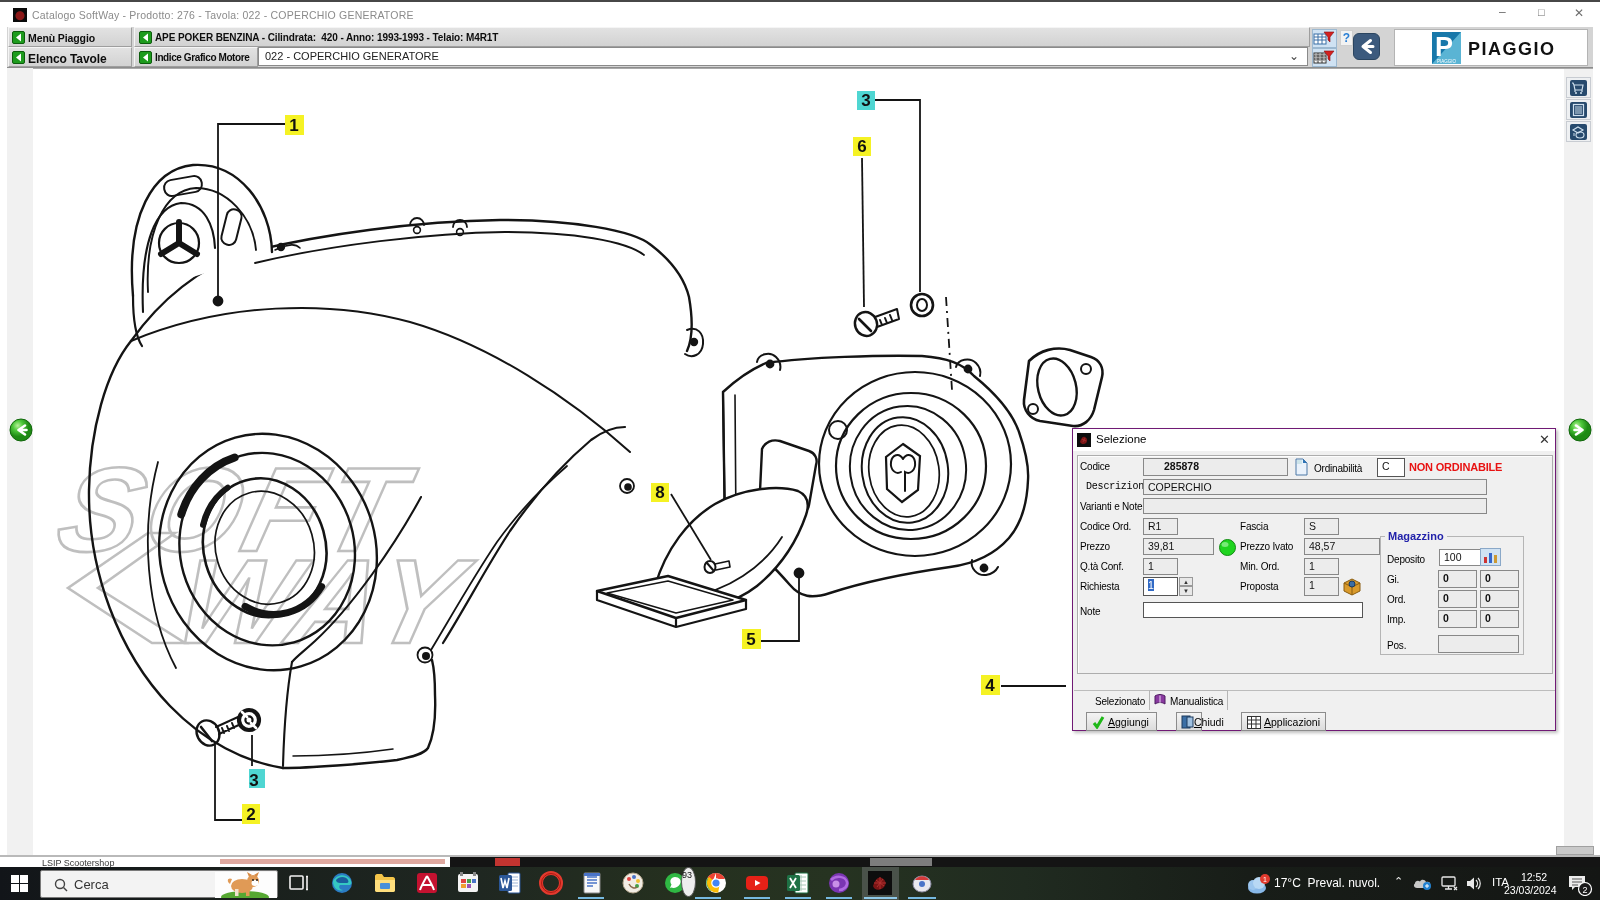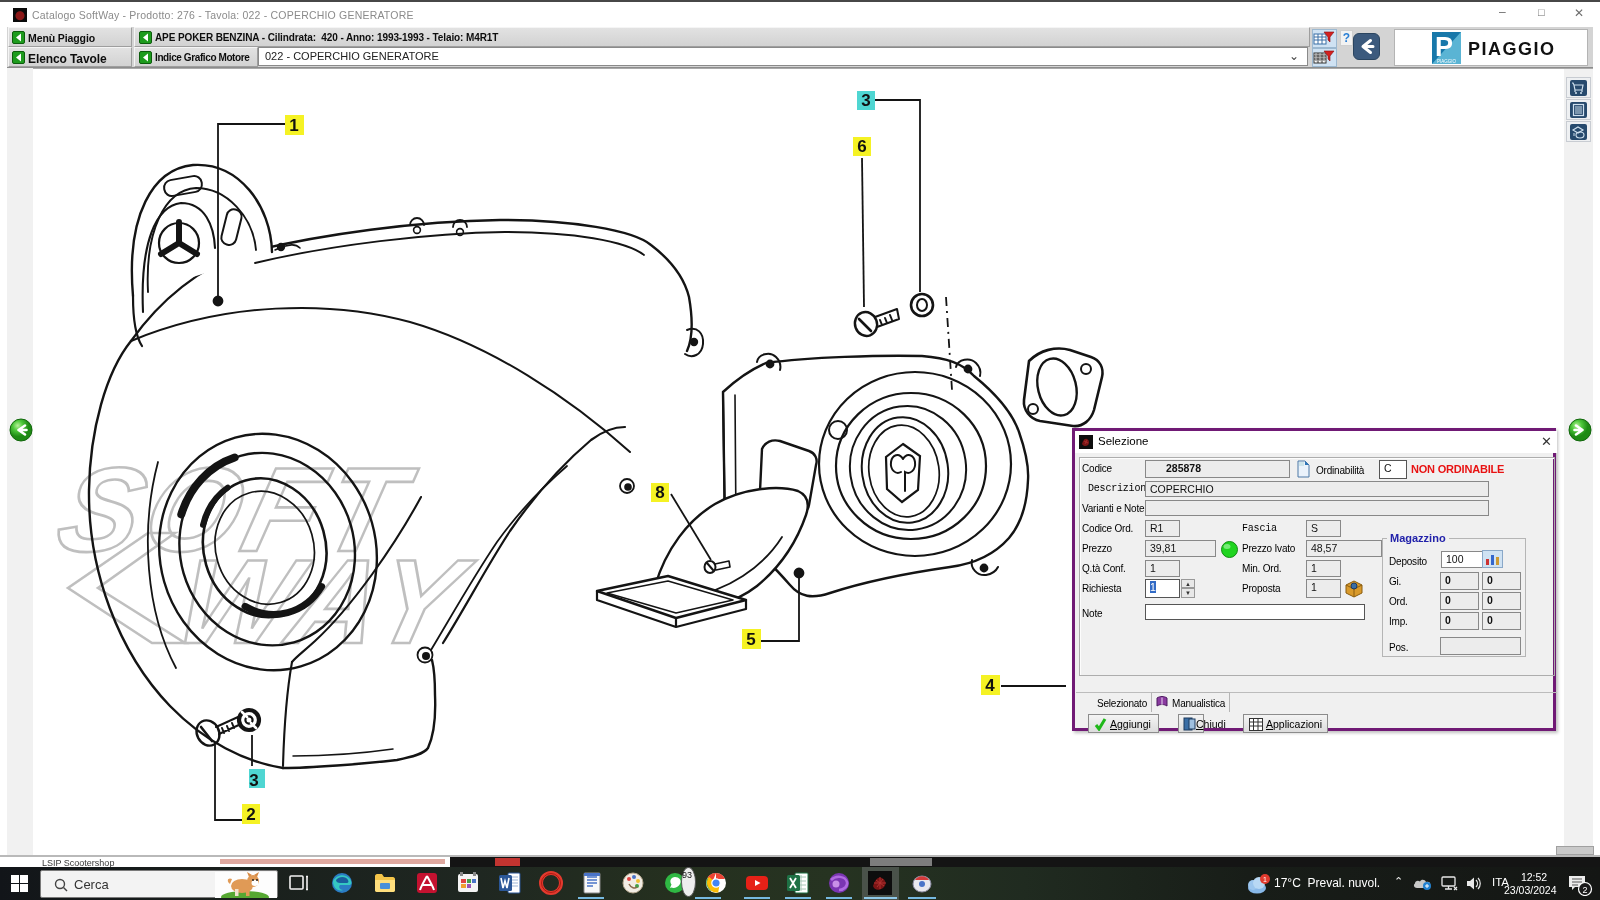--- a/index.html
+++ b/index.html
@@ -26,21 +26,21 @@
 #logobox { left:1387px; top:2px; width:194px; height:37px; background:#fff; border:1px solid #b4b4b4; }
 #plogo { left:37px; top:2px; width:29px; height:32px; }
 #logotext { left:73px; top:9px; font-size:18px; font-weight:bold; letter-spacing:1.5px; color:#111; }
 
 #leftgutter { left:7px; top:68px; width:26px; height:789px; background:#f1f1f1; }
 #canvas { left:33px; top:68px; width:1531px; height:789px; background:#ffffff; border-top:1px solid #aaa; }
 #rightcol { left:1564px; top:68px; width:29px; height:789px; background:#f1f1f1; border-top:1px solid #aaa; }
 .sqbtn { position:absolute; left:2px; width:25px; height:21px; background:#eef0f2; border:1px solid #c8ccd2; }
 .sqbtn .inner { position:absolute; left:3px; top:2px; width:17px; height:16px; background:#274a6d; border-radius:2px; }
 
-#dlg { left:1072px; top:428px; width:484px; height:303px; background:#f0f0f0; border:3px solid #701a75; box-shadow:2px 2px 3px rgba(0,0,0,0.25); font-size:10.5px; color:#000; }
+#dlg { left:1072px; top:428px; width:484px; height:303px; background:#f0f0f0; border:1px solid #701a75; box-shadow:2px 2px 3px rgba(0,0,0,0.25); font-size:10.5px; color:#000; }
 #dlgtitle { left:0; top:0; width:482px; height:22px; background:#fff; }
 #dlgicon { left:4px; top:4px; width:14px; height:14px; background:#0a0a0a; }
 #dlgname { left:23px; top:4px; font-size:11.5px; color:#000; }
 #dlgx { left:466px; top:3px; font-size:13px; color:#333; }
 #dlggroup { left:4px; top:26px; width:476px; height:219px; border:1px solid #adadad; box-shadow:inset 1px 1px 0 #fdfdfd; }
 .lab { position:absolute; font-size:10px; letter-spacing:-0.2px; color:#000; white-space:nowrap; }
 .fld { position:absolute; background:#ececec; border:1px solid #888; font-size:10.5px; color:#111; padding:1px 0 0 4px; white-space:nowrap; overflow:hidden; }
 .fldw { background:#fff; }
 #magbox { left:307px; top:107px; width:144px; height:119px; border:1px solid #b5b5b5; }
 #maglab { left:312px; top:101px; color:#2222aa; font-weight:bold; background:#f0f0f0; padding:0 3px; }
@@ -334,21 +334,21 @@
         </svg></div>
     <div class="lab" style="left:241px; top:34px;text-align:right;">Ordinabilità</div>
     <div class="fld fldw" style="left:304px; top:29px; width:28px; height:19px; border-color:#555;">C</div>
     <div class="lab" style="left:336px; top:32px; color:#e81212; font-weight:bold; font-size:11px;">NON ORDINABILE</div>
     <div class="lab" style="left:13px; top:52px;font-family:Liberation Mono, monospace;">Descrizione</div>
     <div class="fld" style="left:70px; top:50px; width:344px; height:16px;">COPERCHIO</div>
     <div class="lab" style="left:7px; top:72px;">Varianti e Note</div>
     <div class="fld" style="left:70px; top:69px; width:344px; height:16px;"></div>
     <div class="lab" style="left:7px; top:92px;">Codice Ord.</div>
     <div class="fld" style="left:70px; top:89px; width:35px; height:17px;">R1</div>
-    <div class="lab" style="left:167px; top:92px;font-family:Liberation Mono, monospace;">Fascia</div>
+    <div class="lab" style="left:167px; top:92px;">Fascia</div>
     <div class="fld" style="left:231px; top:89px; width:35px; height:17px;">S</div>
     <div class="lab" style="left:7px; top:112px;">Prezzo</div>
     <div class="fld" style="left:70px; top:109px; width:71px; height:17px;">39,81</div>
     <div class="abs" style="left:146px; top:110px;"><svg width="17" height="17">
           <circle cx="8.5" cy="8.5" r="8" fill="#1fd41f" stroke="#128a12"></circle>
           <ellipse cx="6" cy="5.5" rx="3.5" ry="2.5" fill="#8df08d" opacity="0.8"></ellipse>
         </svg></div>
     <div class="lab" style="left:167px; top:112px;">Prezzo Ivato</div>
     <div class="fld" style="left:231px; top:109px; width:76px; height:17px;">48,57</div>
     <div class="lab" style="left:7px; top:132px;">Q.tà Conf.</div>

